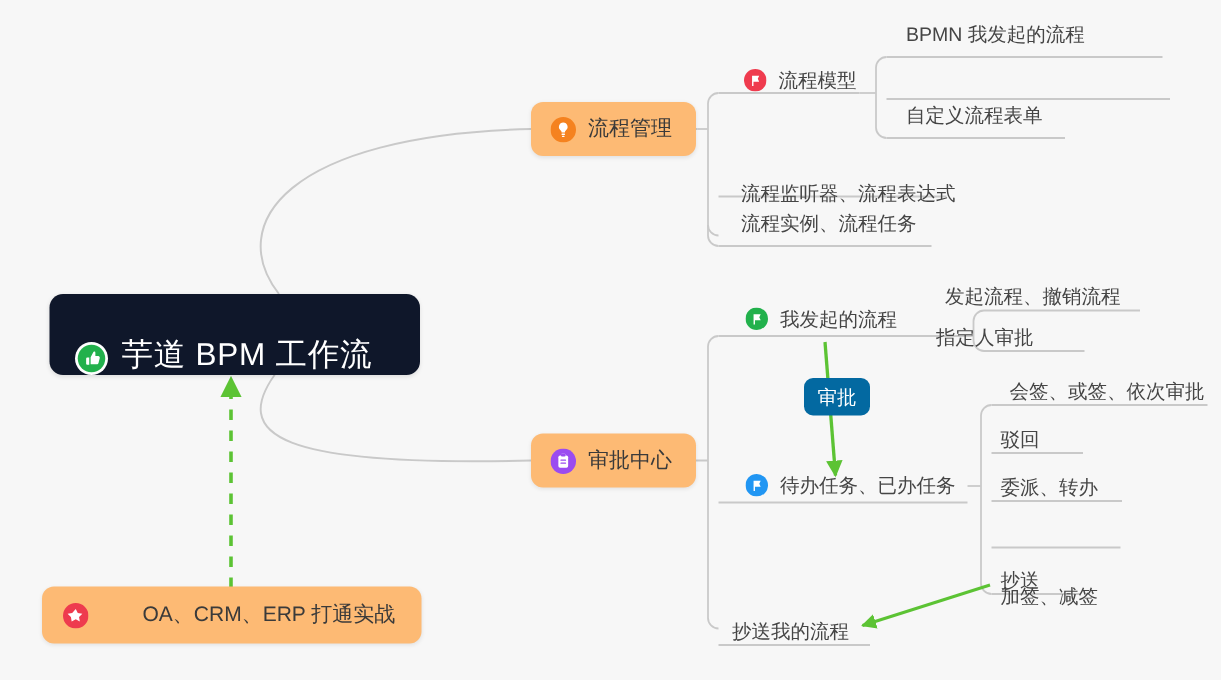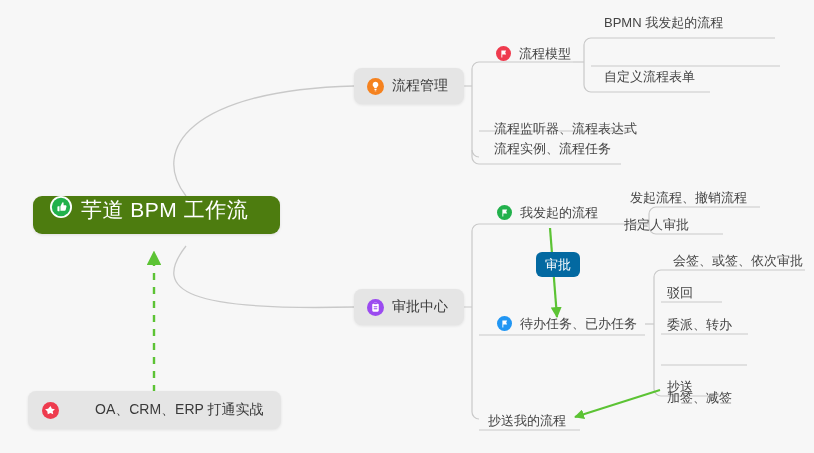--- a/index.html
+++ b/index.html
@@ -28,41 +28,41 @@
     height: 453px;
     pointer-events: none;
   }
 
   
   .root-node {
     position: absolute;
     left: 33px;
     top: 196px;
     width: 247px;
-    height: 38px;
-    background: #4d7c0f;
+    height: 54px;
+    background: #0f172a;
     border-radius: 9px;
     box-sizing: border-box;
     display: flex;
-    align-items: flex-start;
+    align-items: flex-end;
     padding-left: 17px;
     box-shadow: 0 1px 3px rgba(0,0,0,0.10);
   }
   .root-label {
     color: #ffffff;
     font-size: 21px;
     letter-spacing: 0.5px;
     margin-left: 9px;
     white-space: nowrap;
   }
 
   
   .pill {
     position: absolute;
-    background: #e5e5e5;
+    background: #fdba74;
     border-radius: 8px;
     box-sizing: border-box;
     display: flex;
     align-items: center;
     box-shadow: 0 1px 3px rgba(0,0,0,0.09);
     white-space: nowrap;
   }
   .pill .pill-label {
     font-size: 14px;
     color: #3a3a3a;

